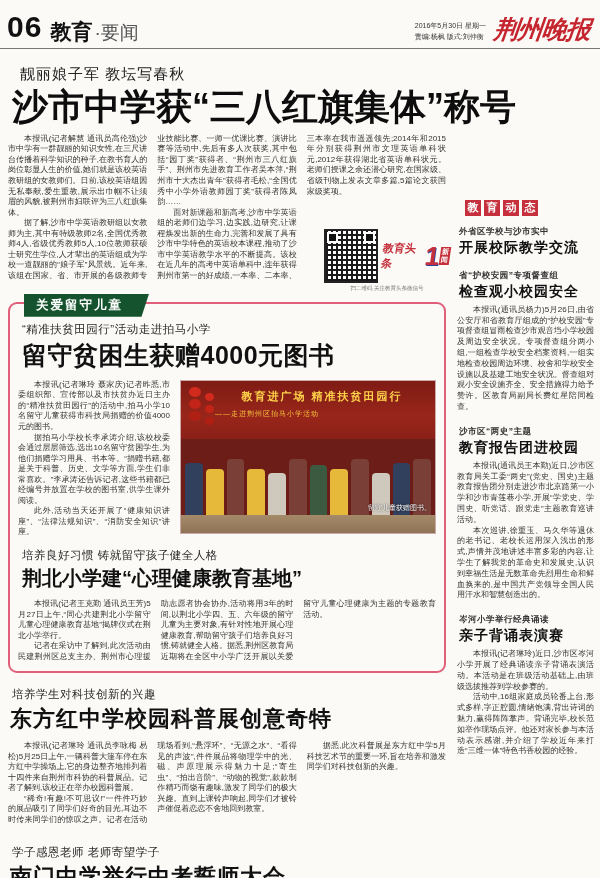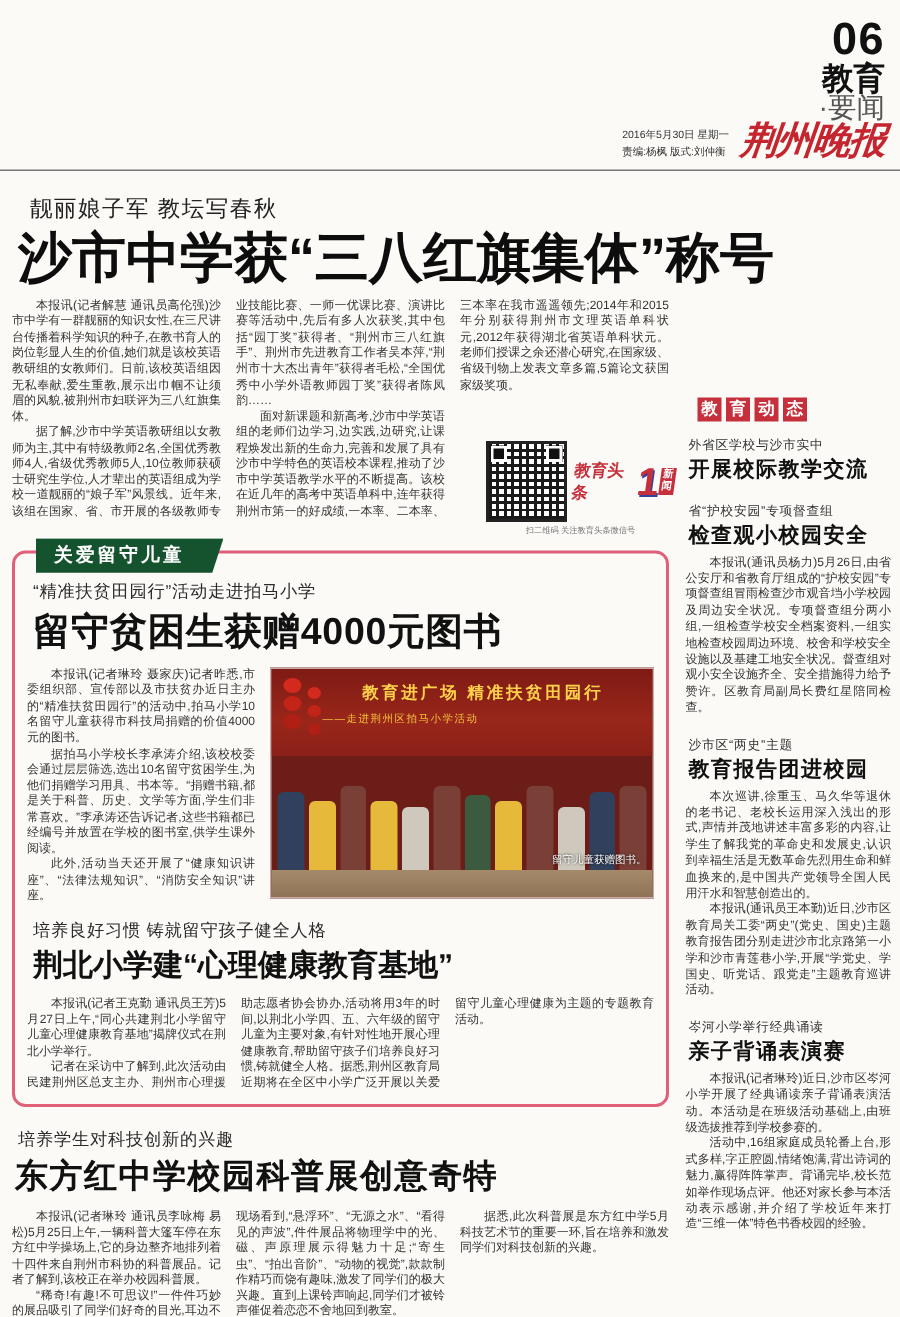--- a/index.html
+++ b/index.html
@@ -1,19 +1,19 @@
 <!DOCTYPE html>
 <html><head>
 <meta charset="utf-8">
 <style>
   html,body{margin:0;padding:0;background:#e8e6e2;}
   .page{position:relative;width:600px;height:878px;margin:0 auto;background:#fbfaf7;
         font-family:"Liberation Sans",sans-serif;color:#222;overflow:hidden;}
   
-  .hdr{display:flex;align-items:flex-end;padding:12px 10px 6px 26px;border-bottom:1.5px solid #777;flex-direction:column;}
+  .hdr{display:flex;align-items:flex-end;padding:12px 10px 6px 7px;border-bottom:1.5px solid #777;}
   .pageno{font-size:30px;font-weight:bold;color:#111;letter-spacing:1px;line-height:1;}
   .sec-bold{font-size:21px;font-weight:bold;color:#111;margin-left:8px;line-height:1;}
   .sec-light{font-size:19px;color:#555;margin-left:2px;line-height:1;font-weight:normal;}
   .hdr-right{margin-left:auto;display:flex;align-items:flex-end;gap:8px;}
   .dateblock{text-align:left;font-size:7px;color:#333;line-height:1.6;}
   .masthead{font-size:25px;font-weight:bold;font-style:italic;color:#c5252f;letter-spacing:-1px;
             transform:skewX(-6deg);line-height:1;}
   
   .lead-kicker{font-size:15px;color:#222;margin:16px 0 4px 20px;letter-spacing:1px;}
   .lead-title{font-size:36px;font-weight:bold;color:#0d0d0d;margin:0 8px 8px 12px;line-height:1.05;
@@ -79,21 +79,21 @@
   
   .art-c{margin-top:14px;}
   .title-c{font-size:22px;font-weight:bold;color:#111;margin:0 0 7px 2px;letter-spacing:1px;}
   .body-c{height:92px;overflow:hidden;}
   .art-d{margin-top:12px;}
   
   .side-badge{display:flex;gap:3px;margin:0 0 10px 8px;}
   .side-badge span{width:16px;height:16px;background:#c5303c;color:#fff;font-size:11px;font-weight:bold;
       display:flex;align-items:center;justify-content:center;}
   .s-art{margin-bottom:13px;}
-  .s-kicker{font-size:8.5px;color:#333;margin:0 0 1px 2px;letter-spacing:0.5px;}
+  .s-kicker{font-size:8.5px;color:#333;margin:0 0 1px 2px;letter-spacing:0.5px;font-weight:bold;}
   .s-title{font-size:14px;font-weight:bold;color:#111;margin:0 0 4px 2px;letter-spacing:1px;}
   .s-art .t{font-size:8px;line-height:1.35;}
 </style>
 </head>
 <body>
 
 <div class="page">
 
   <div class="hdr">
     <span class="pageno">06</span>
@@ -215,22 +215,22 @@
 
       <div class="s-art">
         <div class="s-kicker">省“护校安园”专项督查组</div>
         <div class="s-title">检查观小校园安全</div>
         <p class="t">本报讯(通讯员杨力)5月26日,由省公安厅和省教育厅组成的“护校安园”专项督查组冒雨检查沙市观音垱小学校园及周边安全状况。专项督查组分两小组,一组检查学校安全档案资料,一组实地检查校园周边环境、校舍和学校安全设施以及基建工地安全状况。督查组对观小安全设施齐全、安全措施得力给予赞许。区教育局副局长费红星陪同检查。</p>
       </div>
 
       <div class="s-art">
         <div class="s-kicker">沙市区“两史”主题</div>
         <div class="s-title">教育报告团进校园</div>
+        <p class="t">本报讯(通讯员王本勤)近日,沙市区教育局关工委“两史”(党史、国史)主题教育报告团分别走进沙市北京路第一小学和沙市青莲巷小学,开展“学党史、学国史、听党话、跟党走”主题教育巡讲活动。</p>
         <p class="t">本次巡讲,徐重玉、马久华等退休的老书记、老校长运用深入浅出的形式,声情并茂地讲述丰富多彩的内容,让学生了解我党的革命史和发展史,认识到幸福生活是无数革命先烈用生命和鲜血换来的,是中国共产党领导全国人民用汗水和智慧创造出的。</p>
-        <p class="t">本报讯(通讯员王本勤)近日,沙市区教育局关工委“两史”(党史、国史)主题教育报告团分别走进沙市北京路第一小学和沙市青莲巷小学,开展“学党史、学国史、听党话、跟党走”主题教育巡讲活动。</p>
       </div>
 
       <div class="s-art">
         <div class="s-kicker">岑河小学举行经典诵读</div>
         <div class="s-title">亲子背诵表演赛</div>
         <p class="t">本报讯(记者琳玲)近日,沙市区岑河小学开展了经典诵读亲子背诵表演活动。本活动是在班级活动基础上,由班级选拔推荐到学校参赛的。</p>
         <p class="t">活动中,16组家庭成员轮番上台,形式多样,字正腔圆,情绪饱满,背出诗词的魅力,赢得阵阵掌声。背诵完毕,校长范如举作现场点评。他还对家长参与本活动表示感谢,并介绍了学校近年来打造“三维一体”特色书香校园的经验。</p>
       </div>
     </div>
 

